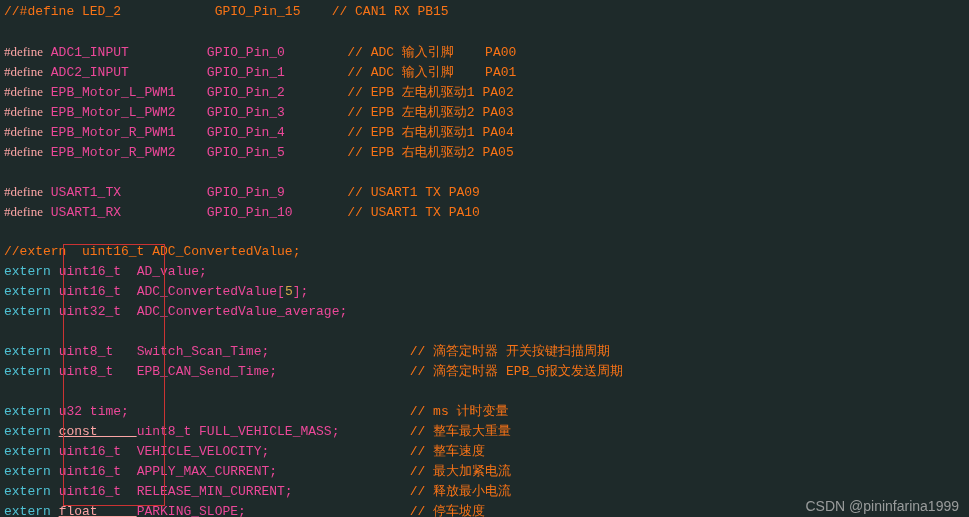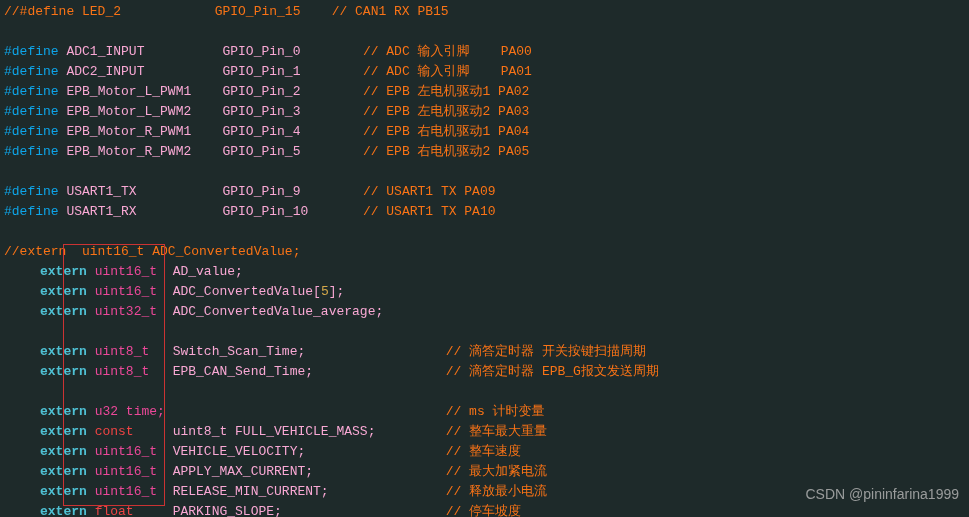--- a/index.html
+++ b/index.html
@@ -14,39 +14,39 @@
     height: 517px;
     overflow: hidden;
   }
   .code {
     padding: 2px 0 2px 4px;
     white-space: pre;
     position: relative;
   }
   .line { display: block; height: 20px; }
   .comment { color: #f97316; }
-  .keyword { color: #ef4444; }
-  .preproc { color: #0ea5e9; }
-  .ident { color: #f9a8d4; }
+  .keyword { color: #fca5a5; text-decoration: underline; }
+  .preproc { color: #fca5a5; font-family: Liberation Serif, serif; }
+  .ident { color: #ec4899; }
   .type { color: #ec4899; }
   .num { color: #d4a84a; }
-  .extern { color: #4fc1d4; font-weight: bold; margin-left: 36px; }
+  .extern { color: #4fc1d4; font-weight: normal; }
   .box {
     position: absolute;
     left: 63px;
     top: 244px;
     width: 100px;
     height: 260px;
     border: 1px solid #cc3333;
     pointer-events: none;
   }
   .watermark {
     position: absolute;
     right: 10px;
-    bottom: 12px;
+    bottom: 0;
     color: #b8b8b8;
     font-family: Arial, sans-serif;
     font-size: 14px;
     opacity: 0.8;
   }
 </style>
 </head>
 <body>
 
 <div class="code" id="code"><span class="line"><span class="comment">//#define LED_2            GPIO_Pin_15    // CAN1 RX PB15</span></span><span class="line">&nbsp;</span><span class="line"><span class="preproc">#define</span> <span class="ident">ADC1_INPUT          </span><span class="ident">GPIO_Pin_0        </span><span class="comment">// ADC 输入引脚    PA00</span></span><span class="line"><span class="preproc">#define</span> <span class="ident">ADC2_INPUT          </span><span class="ident">GPIO_Pin_1        </span><span class="comment">// ADC 输入引脚    PA01</span></span><span class="line"><span class="preproc">#define</span> <span class="ident">EPB_Motor_L_PWM1    </span><span class="ident">GPIO_Pin_2        </span><span class="comment">// EPB 左电机驱动1 PA02</span></span><span class="line"><span class="preproc">#define</span> <span class="ident">EPB_Motor_L_PWM2    </span><span class="ident">GPIO_Pin_3        </span><span class="comment">// EPB 左电机驱动2 PA03</span></span><span class="line"><span class="preproc">#define</span> <span class="ident">EPB_Motor_R_PWM1    </span><span class="ident">GPIO_Pin_4        </span><span class="comment">// EPB 右电机驱动1 PA04</span></span><span class="line"><span class="preproc">#define</span> <span class="ident">EPB_Motor_R_PWM2    </span><span class="ident">GPIO_Pin_5        </span><span class="comment">// EPB 右电机驱动2 PA05</span></span><span class="line">&nbsp;</span><span class="line"><span class="preproc">#define</span> <span class="ident">USART1_TX           </span><span class="ident">GPIO_Pin_9        </span><span class="comment">// USART1 TX PA09</span></span><span class="line"><span class="preproc">#define</span> <span class="ident">USART1_RX           </span><span class="ident">GPIO_Pin_10       </span><span class="comment">// USART1 TX PA10</span></span><span class="line">&nbsp;</span><span class="line"><span class="comment">//extern  uint16_t ADC_ConvertedValue;</span></span><span class="line"><span class="extern">extern</span> <span class="type">uint16_t  </span><span class="ident">AD_value;</span><span class="comment"></span></span><span class="line"><span class="extern">extern</span> <span class="type">uint16_t  </span><span class="ident">ADC_ConvertedValue[</span><span class="num">5</span><span class="ident">];</span><span class="comment"></span></span><span class="line"><span class="extern">extern</span> <span class="type">uint32_t  </span><span class="ident">ADC_ConvertedValue_average;</span><span class="comment"></span></span><span class="line">&nbsp;</span><span class="line"><span class="extern">extern</span> <span class="type">uint8_t   </span><span class="ident">Switch_Scan_Time;</span>                  <span class="comment">// 滴答定时器 开关按键扫描周期</span></span><span class="line"><span class="extern">extern</span> <span class="type">uint8_t   </span><span class="ident">EPB_CAN_Send_Time;</span>                 <span class="comment">// 滴答定时器 EPB_G报文发送周期</span></span><span class="line">&nbsp;</span><span class="line"><span class="extern">extern</span> <span class="type">u32 time; </span><span class="ident"></span>                                   <span class="comment">// ms 计时变量</span></span><span class="line"><span class="extern">extern</span> <span class="keyword">const     </span><span class="ident">uint8_t FULL_VEHICLE_MASS;</span>         <span class="comment">// 整车最大重量</span></span><span class="line"><span class="extern">extern</span> <span class="type">uint16_t  </span><span class="ident">VEHICLE_VELOCITY;</span>                  <span class="comment">// 整车速度</span></span><span class="line"><span class="extern">extern</span> <span class="type">uint16_t  </span><span class="ident">APPLY_MAX_CURRENT;</span>                 <span class="comment">// 最大加紧电流</span></span><span class="line"><span class="extern">extern</span> <span class="type">uint16_t  </span><span class="ident">RELEASE_MIN_CURRENT;</span>               <span class="comment">// 释放最小电流</span></span><span class="line"><span class="extern">extern</span> <span class="keyword">float     </span><span class="ident">PARKING_SLOPE;</span>                     <span class="comment">// 停车坡度</span></span></div>

